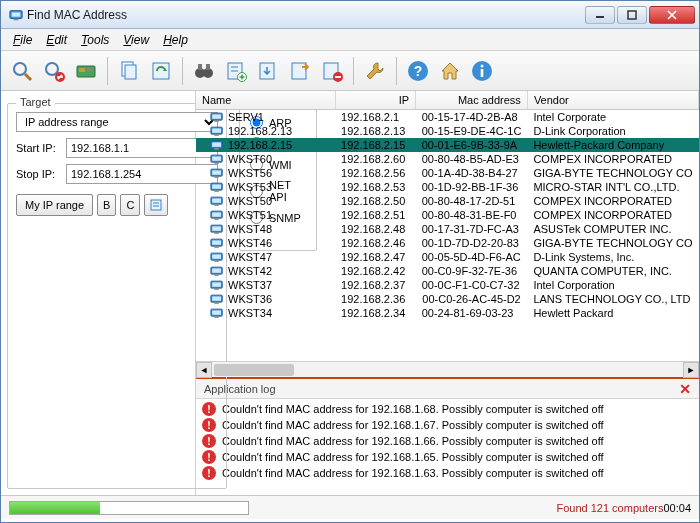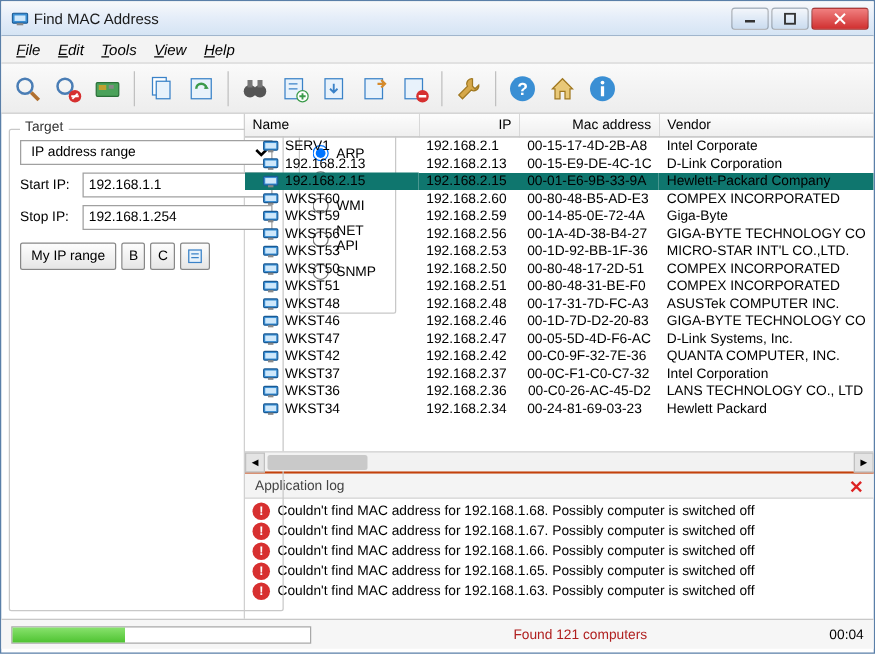--- a/index.html
+++ b/index.html
@@ -44,21 +44,21 @@
 .hscroll .arrow { position: absolute; top: 0; width: 16px; height: 16px; background: #e4e4e4; border: 1px solid #c0c0c0; font-size: 9px; display:flex; align-items:center; justify-content:center; }
 .logbox { height: 118px; border-top: 2px solid #c2410c; display: flex; flex-direction: column; }
 .loghead { height: 20px; background: #f4f4f4; border-bottom: 1px solid #d4d4d4; display: flex; align-items: center; padding: 0 8px; font-size: 11px; color: #444; }
 .loghead .x { margin-left: auto; color: #d22; font-weight: bold; cursor: pointer; font-size: 14px; }
 .logbody { flex: 1; overflow-y: auto; padding: 2px 4px; font-size: 11px; }
 .logline { display: flex; align-items: center; gap: 6px; padding: 1px 2px; }
 .erricon { width: 14px; height: 14px; border-radius: 50%; background: #d73030; color: #fff; font-size: 10px; display:flex; align-items:center; justify-content:center; font-weight:bold; }
 .statusbar { height: 24px; border-top: 1px solid #c8c8c8; background: #f6f6f6; display: flex; align-items: center; padding: 0 8px; font-size: 11px; }
 .progress { width: 240px; height: 14px; border: 1px solid #a8a8a8; background: #fff; position: relative; margin-right: 16px; }
 .progress .bar { position: absolute; left: 0; top: 0; bottom: 0; width: 38%; background: linear-gradient(#88e26d,#4fc332); }
-.statusmsg { color: #b02020; flex: 1; text-align: center; }
+.statusmsg { color: #b02020; flex: 1; text-align: right; }
 .ico { width: 24px; height: 24px; }
 .pcicon { width: 14px; height: 11px; display: inline-block; }
 .appicon { width: 14px; height: 14px; display:inline-block; }
 </style>
 </head>
 <body>
 
 <div class="titlebar">
   <span class="title">
     <svg class="appicon" viewBox="0 0 16 16">
@@ -324,33 +324,20 @@
               <td style="text-align:left">00-80-48-B5-AD-E3</td>
               <td>COMPEX INCORPORATED</td>
             </tr>
             <tr>
               <td class="namecell">
                 <svg class="pcicon" viewBox="0 0 16 12">
                   <rect x="1" y="1" width="13" height="8" rx="1" fill="#3a8fd4" stroke="#1a5a94"></rect>
                   <rect x="2.5" y="2.5" width="10" height="5" fill="#cfe8fb"></rect>
                   <rect x="5" y="9" width="5" height="2" fill="#888"></rect>
                 </svg>
-                <span>WKST59</span>
-              </td>
-              <td style="text-align:left">192.168.2.59</td>
-              <td style="text-align:left">00-14-85-0E-72-4A</td>
-              <td>Giga-Byte</td>
-            </tr>
-            <tr>
-              <td class="namecell">
-                <svg class="pcicon" viewBox="0 0 16 12">
-                  <rect x="1" y="1" width="13" height="8" rx="1" fill="#3a8fd4" stroke="#1a5a94"></rect>
-                  <rect x="2.5" y="2.5" width="10" height="5" fill="#cfe8fb"></rect>
-                  <rect x="5" y="9" width="5" height="2" fill="#888"></rect>
-                </svg>
                 <span>WKST56</span>
               </td>
               <td style="text-align:left">192.168.2.56</td>
               <td style="text-align:left">00-1A-4D-38-B4-27</td>
               <td>GIGA-BYTE TECHNOLOGY CO</td>
             </tr>
             <tr>
               <td class="namecell">
                 <svg class="pcicon" viewBox="0 0 16 12">
                   <rect x="1" y="1" width="13" height="8" rx="1" fill="#3a8fd4" stroke="#1a5a94"></rect>

